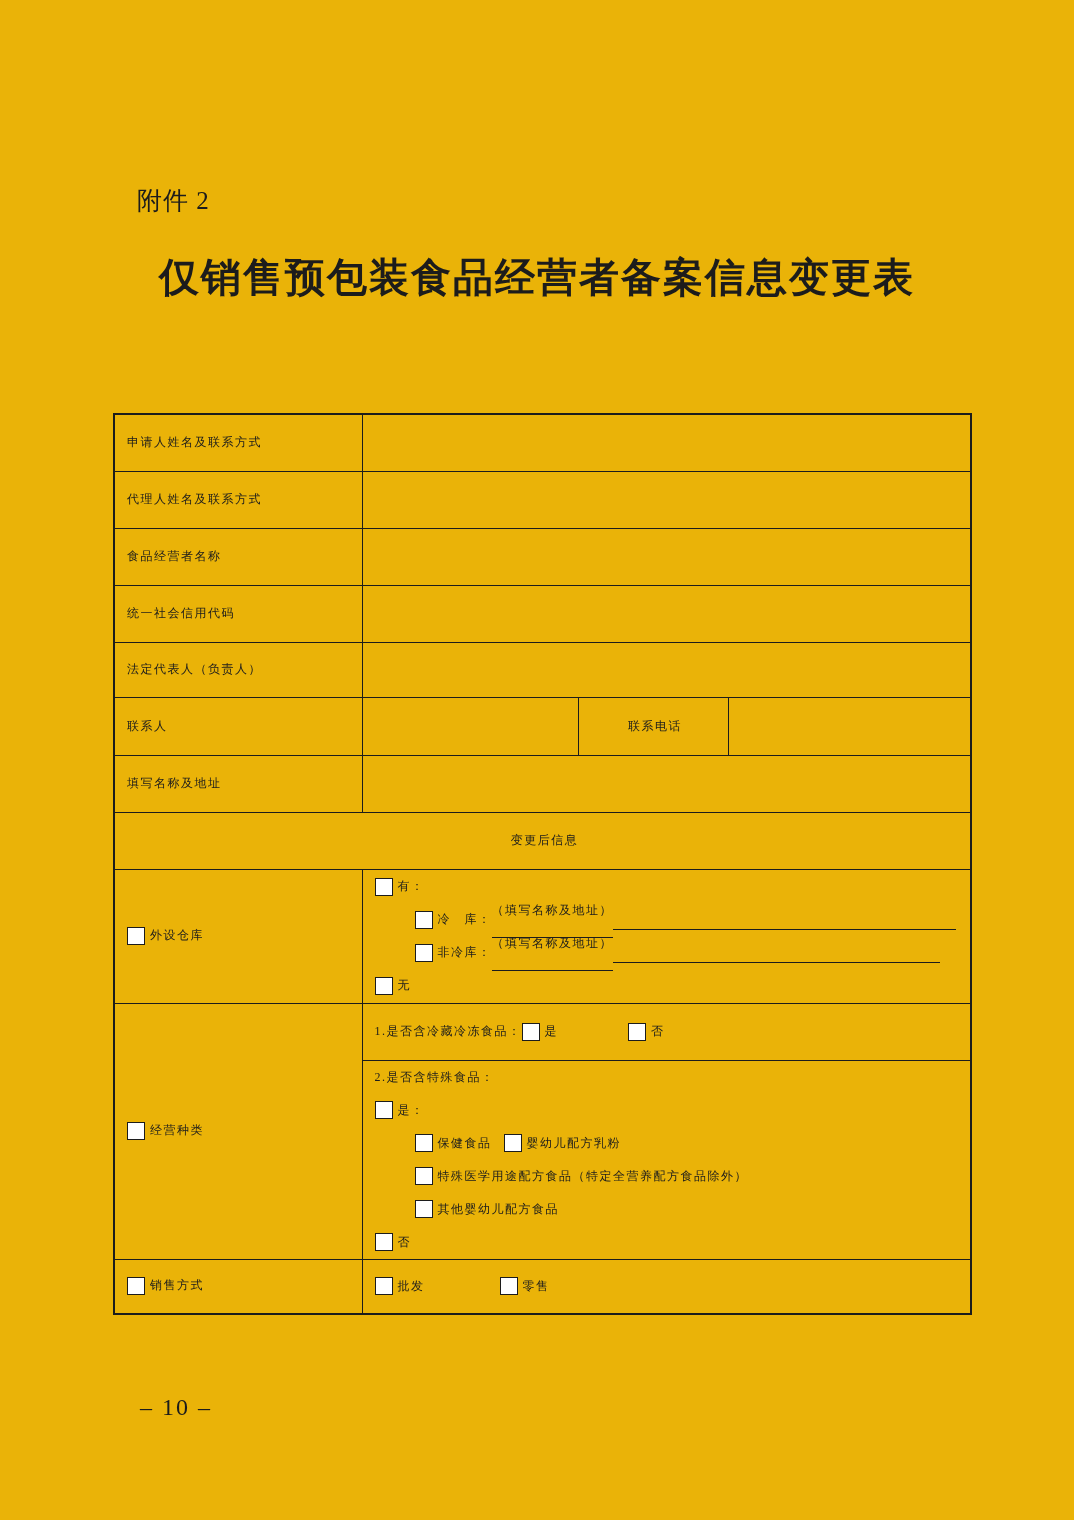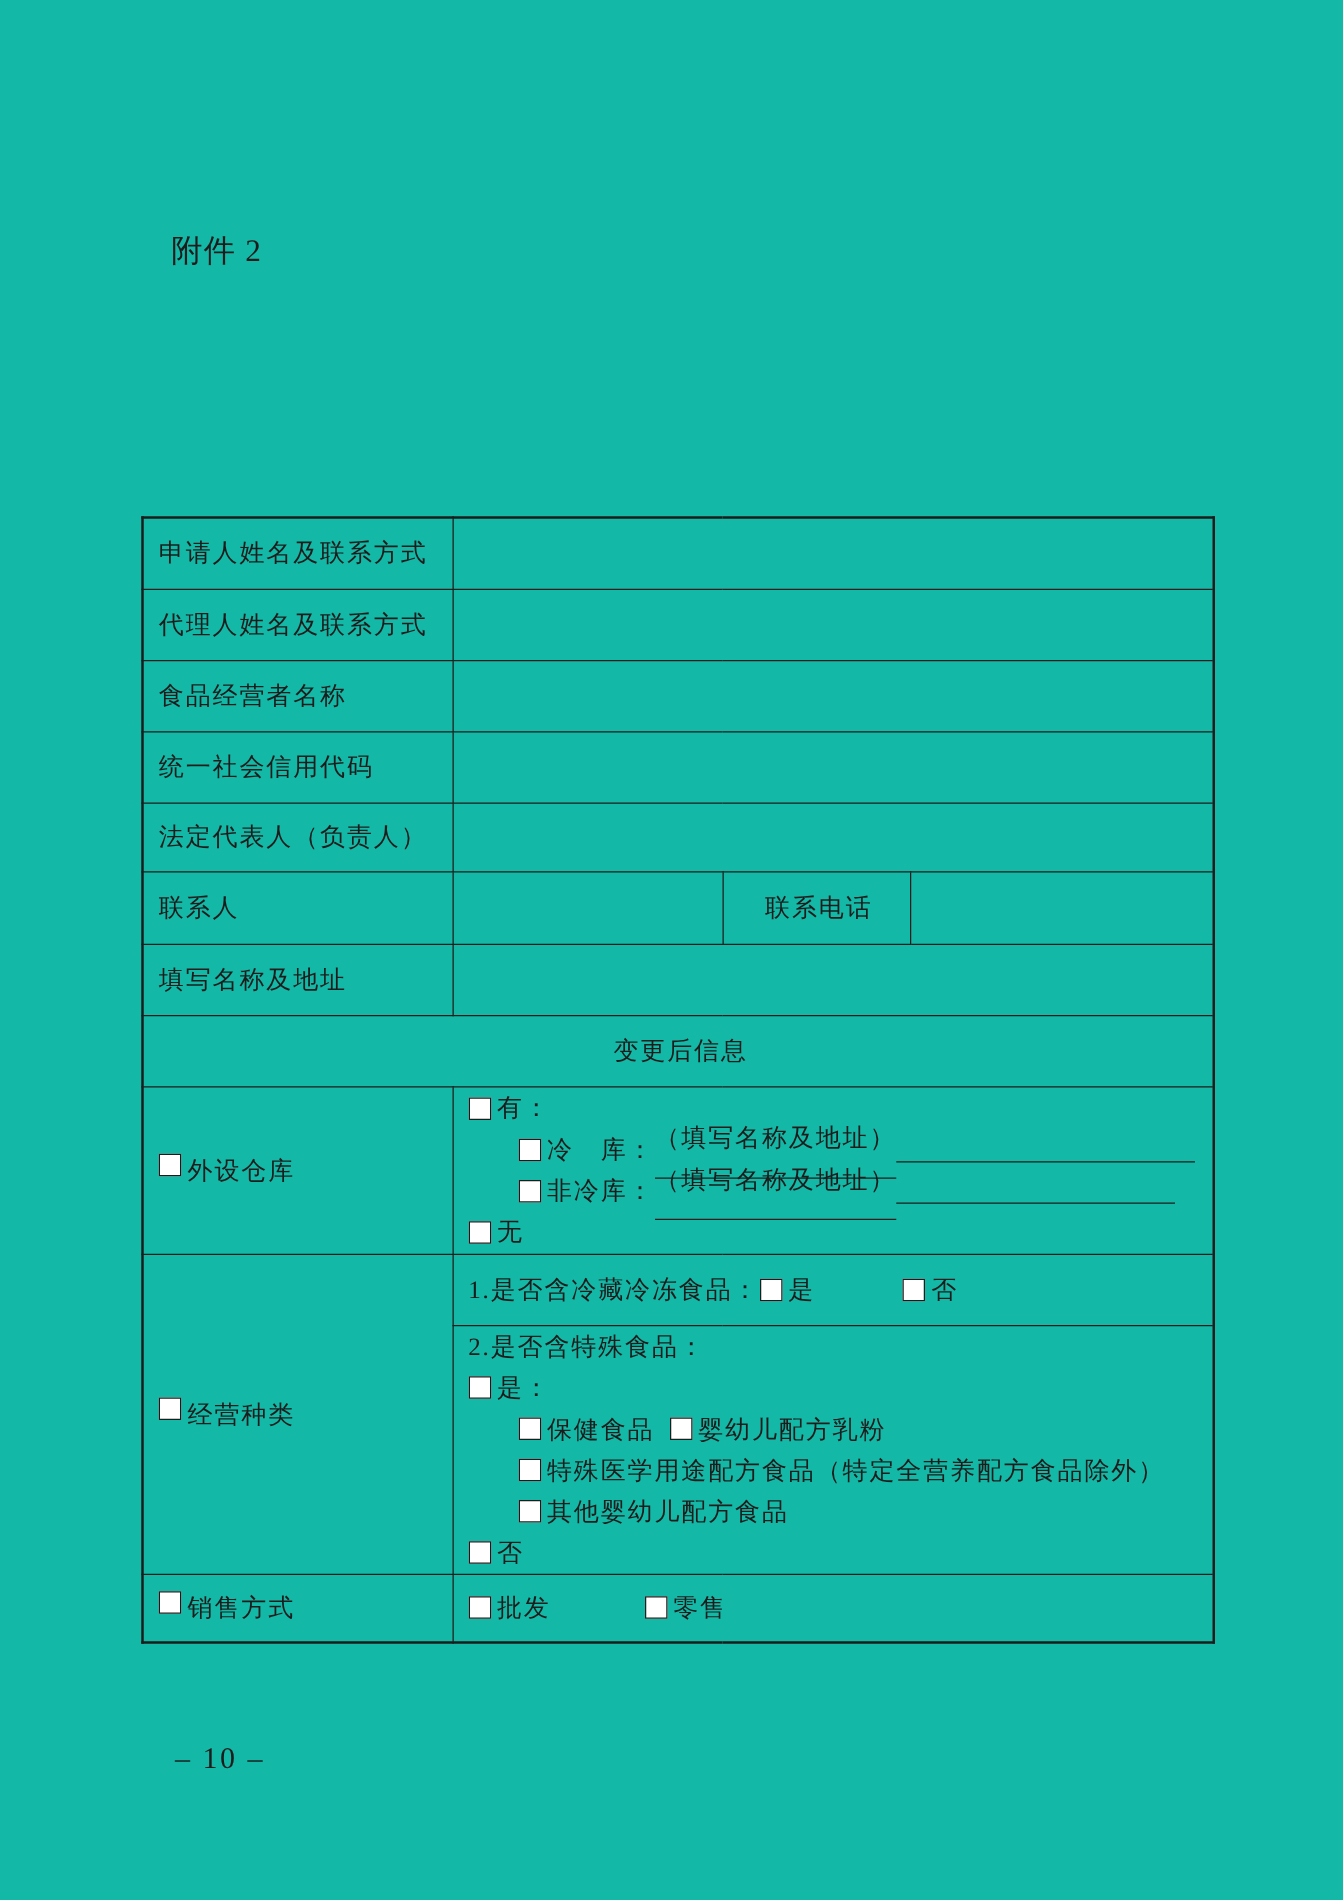--- a/index.html
+++ b/index.html
@@ -1,19 +1,19 @@
 <!DOCTYPE html>
 <html><head>
 <meta charset="utf-8">
 <style>
   html,body{margin:0;padding:0;background:#fff;}
   .page{
     position:relative;
     width:1074px;height:1520px;
-    background:#14b8a6;
+    background:#eab308;
     font-family:"Liberation Serif","DejaVu Serif",serif;
     color:#1c1c1c;
     overflow:hidden;
   }
   .attachment{
     position:absolute;left:137px;top:184px;
     font-size:25px;letter-spacing:1px;
   }
   .title{
     position:absolute;left:0;right:0;top:250px;
@@ -28,21 +28,21 @@
   .g58{display:inline-block;width:58px;}
   .g22{display:inline-block;width:22px;}
   .g118{display:inline-block;width:118px;}
   .blank-underline{
     display:inline-block;width:175px;height:26px;
     border-bottom:2px solid #1c1c1c;
   }
   table.form{
     position:absolute;left:113px;top:413px;
     width:857px;border-collapse:collapse;table-layout:fixed;
-    font-size:20px;
+    font-size:12px;
   }
   table.form td{
     border:1.5px solid #1c1c1c;
     vertical-align:middle;
     padding:0 8px 0 12px;
     letter-spacing:1.5px;
   }
   table.form{border:2px solid #1c1c1c;}
   tr.h57{height:57px;} tr.h55{height:55px;} tr.h58{height:58px;}
   tr.h134{height:134px;} tr.h198{height:198px;}
@@ -68,20 +68,21 @@
     font-size:24px;letter-spacing:2px;
   }
 </style>
 </head>
 <body>
 
 <div class="page">
 
   <div class="attachment">附件 2</div>
 
+  <h1 class="title">仅销售预包装食品经营者备案信息变更表</h1>
 
 
   <table class="form">
     <colgroup>
       <col style="width:248px">
         <col style="width:216px">
         <col style="width:150px">
         <col style="width:243px">
     </colgroup>
 

